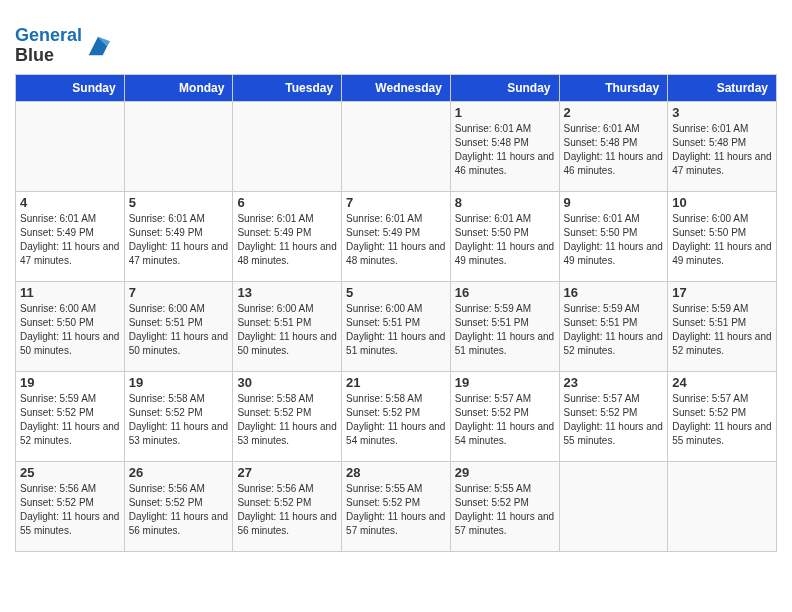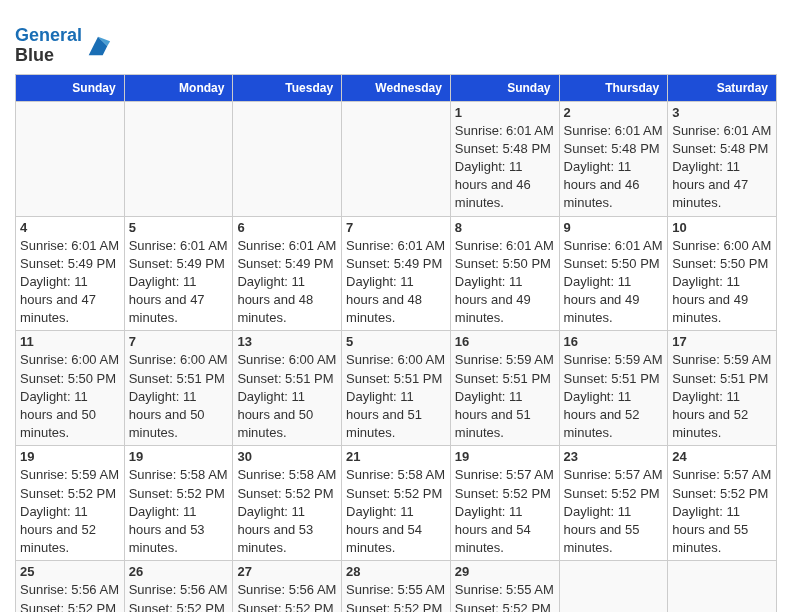--- a/index.html
+++ b/index.html
@@ -72,21 +72,21 @@
     }
     tbody tr:nth-child(odd) td {
       background: #f9f9f9;
     }
     .day-num {
       font-size: 13px;
       font-weight: bold;
       margin-bottom: 2px;
     }
     .cell-info {
-      font-size: 13px;
+      font-size: 10px;
       line-height: 1.4;
       color: #333;
     }
   </style>
 </head>
 <body>
 
 <div class="header">
   <div class="logo">
     <div>

